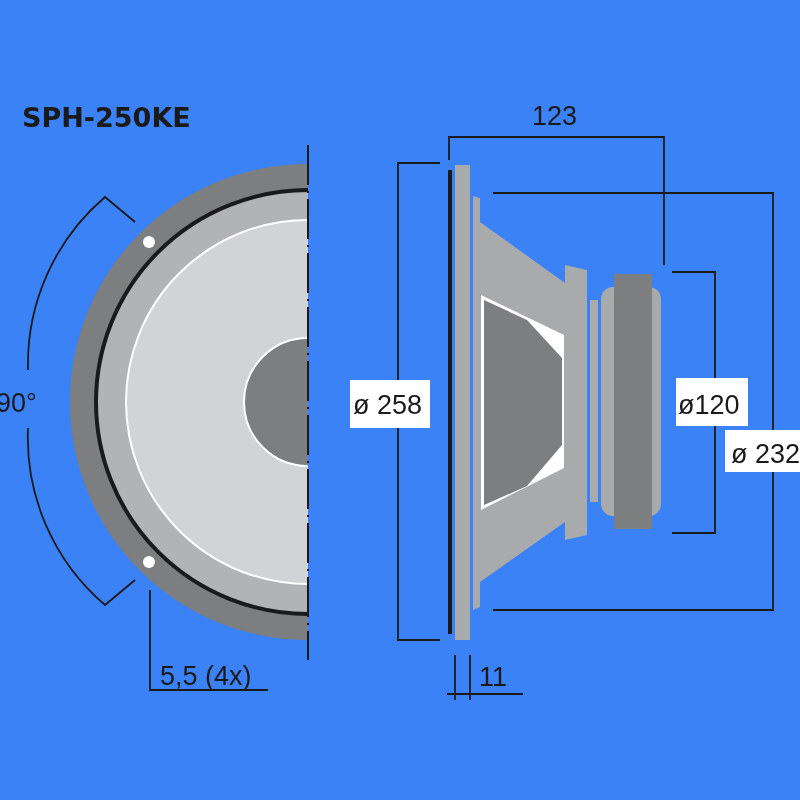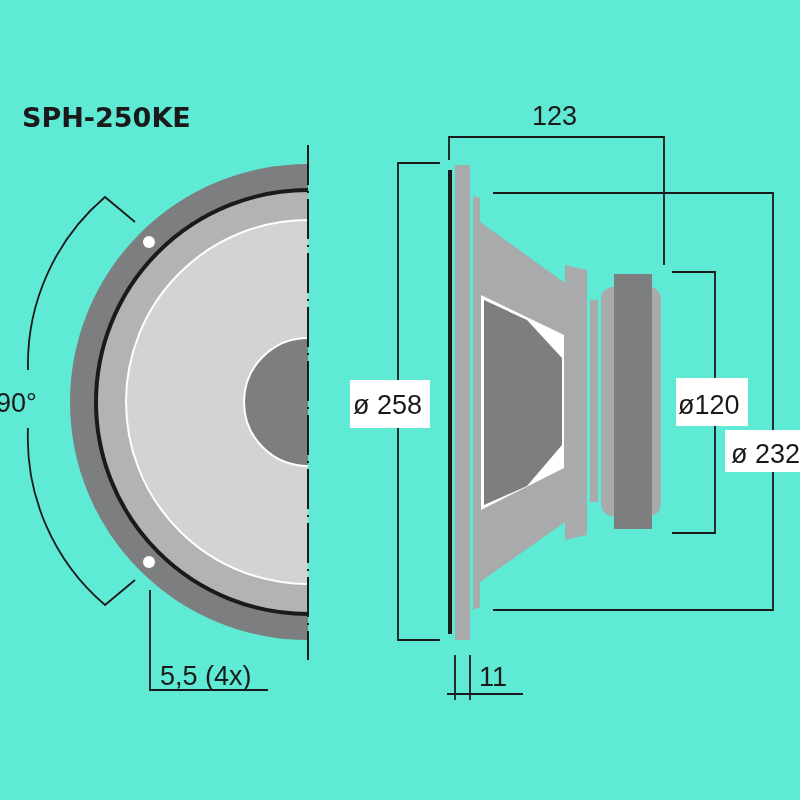--- a/index.html
+++ b/index.html
@@ -1,16 +1,16 @@
 <!DOCTYPE html>
 <html><head>
 <meta charset="utf-8">
 <style>
   html,body{margin:0;padding:0;background:#fff;}
-  #root{position:relative;width:800px;height:800px;overflow:hidden;background:#5eead4;text-align:right;}
+  #root{position:relative;width:800px;height:800px;overflow:hidden;background:#3b82f6;text-align:right;}
   svg{position:absolute;left:0;top:0;}
   .lbl{font-family:"Liberation Sans","DejaVu Sans",sans-serif;fill:#1a1a1a;}
   .title{font-family:"DejaVu Sans","Liberation Sans",sans-serif;font-weight:bold;fill:#1a1a1a;}
 </style>
 </head>
 <body>
 
 <div id="root">
   <svg width="800" height="800" viewBox="0 0 800 800">
 

